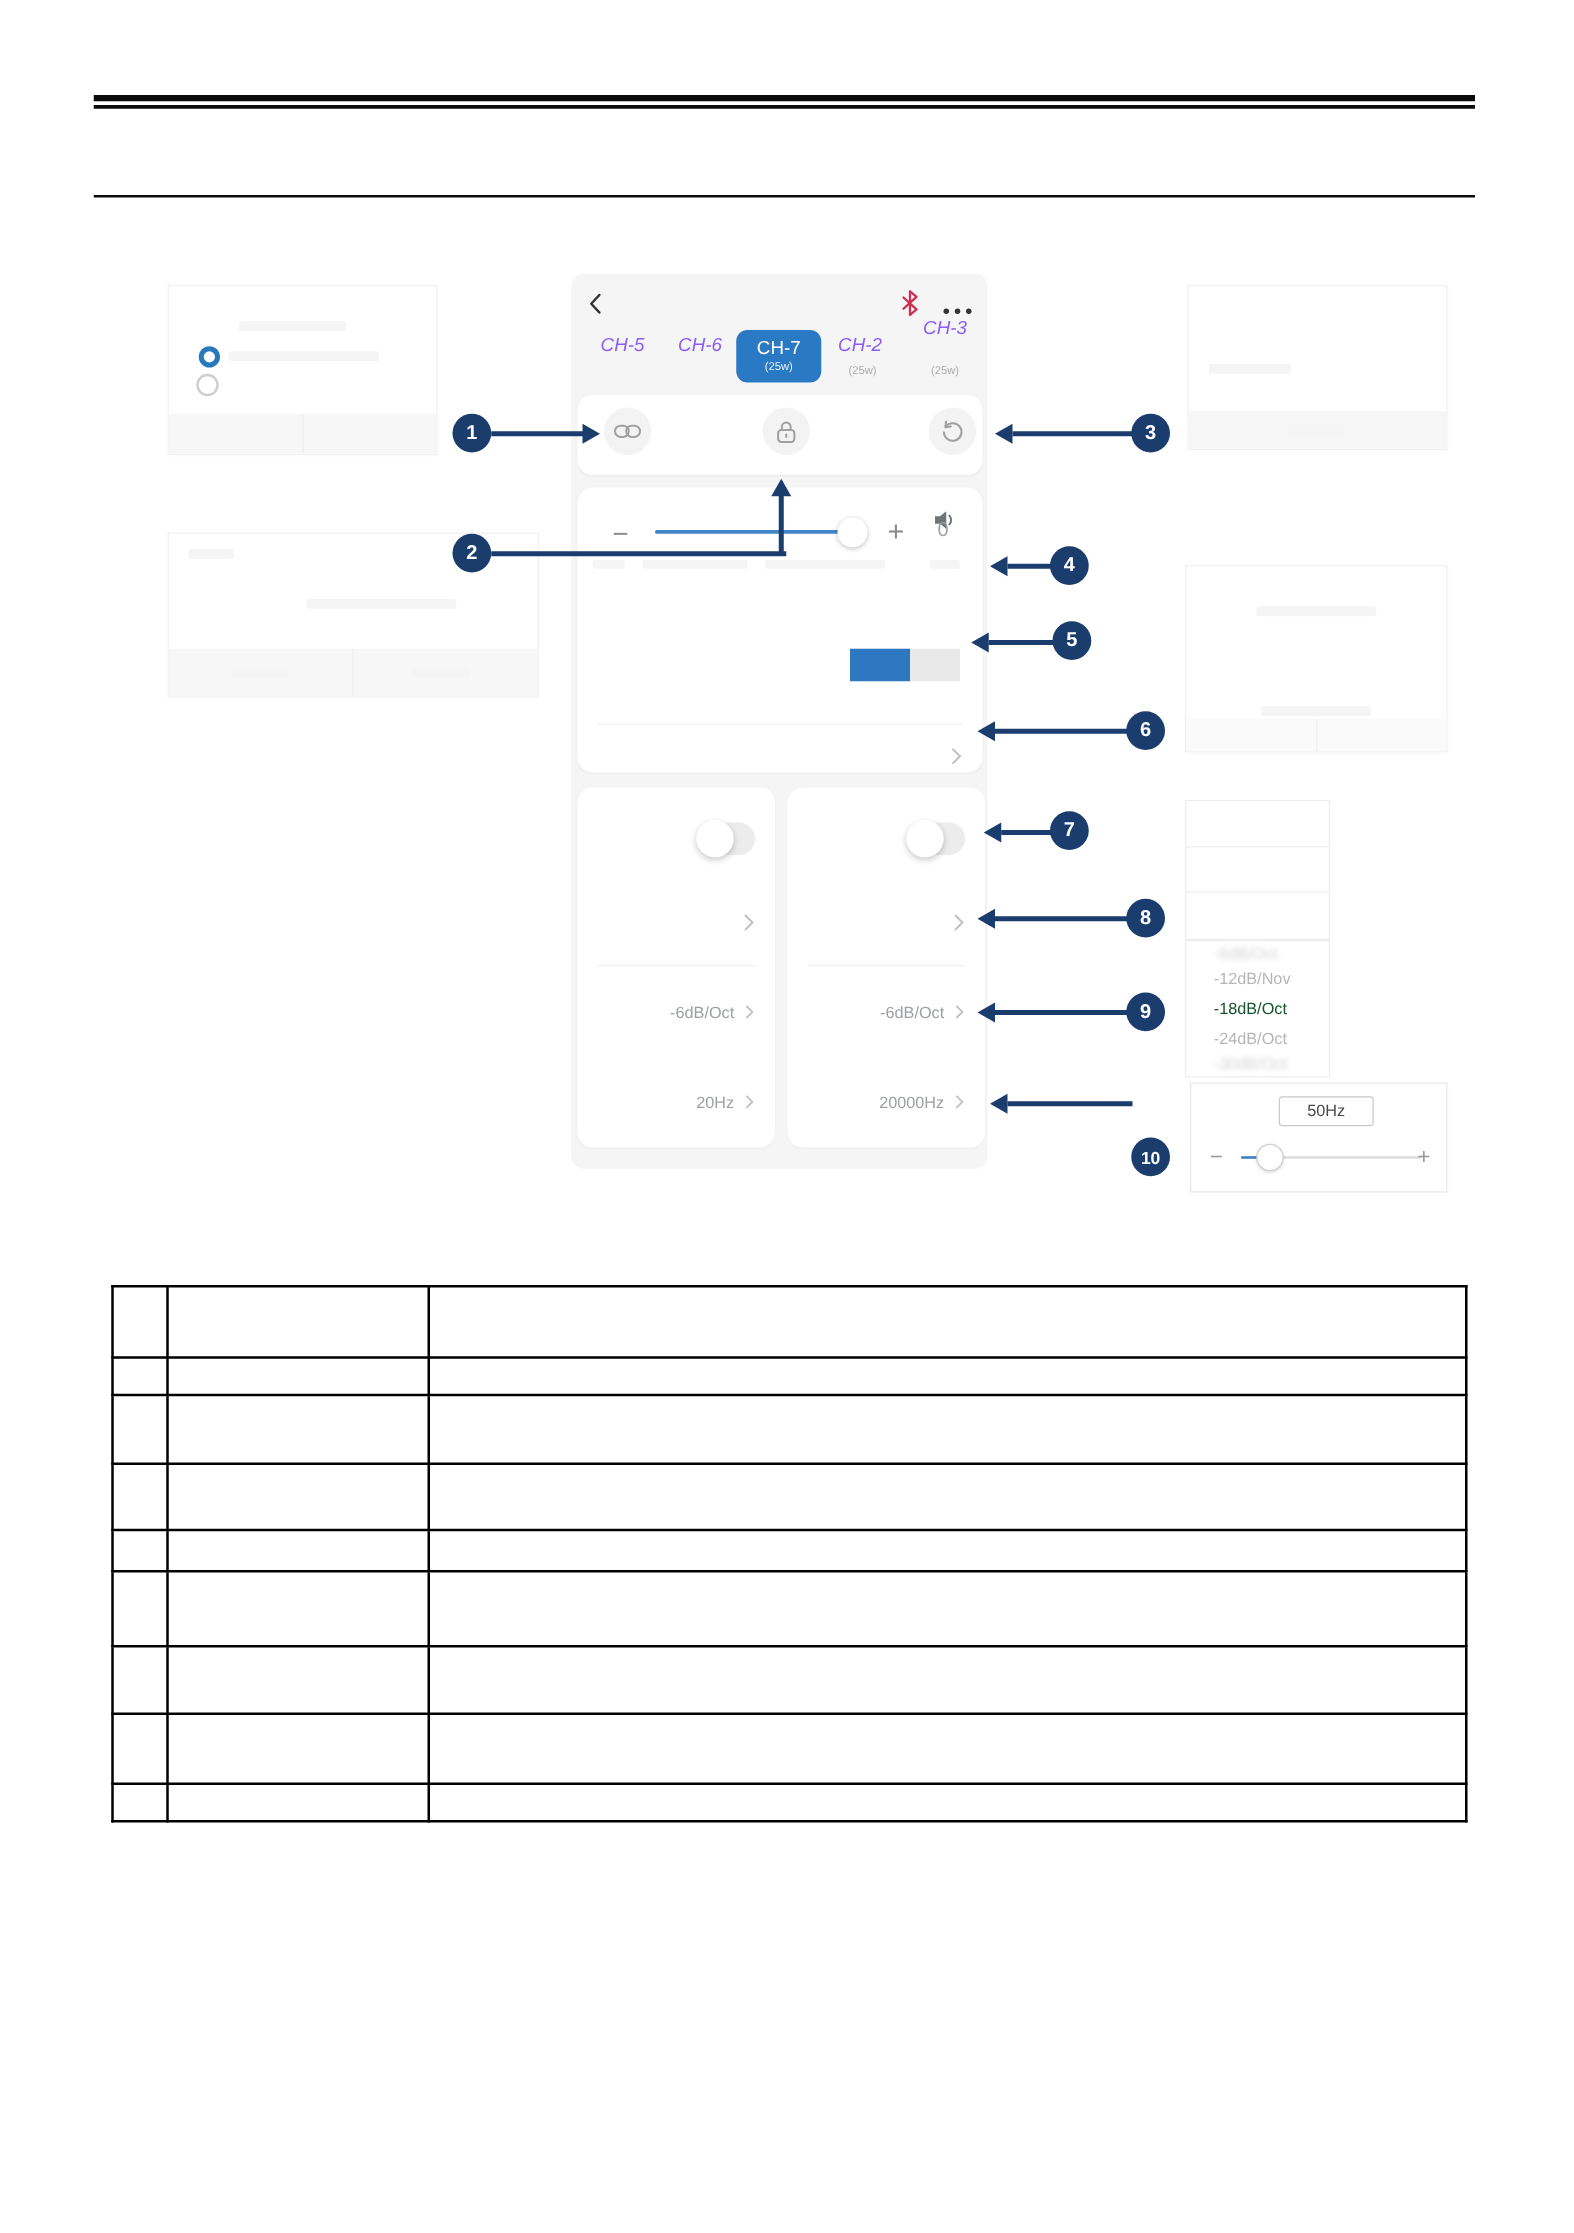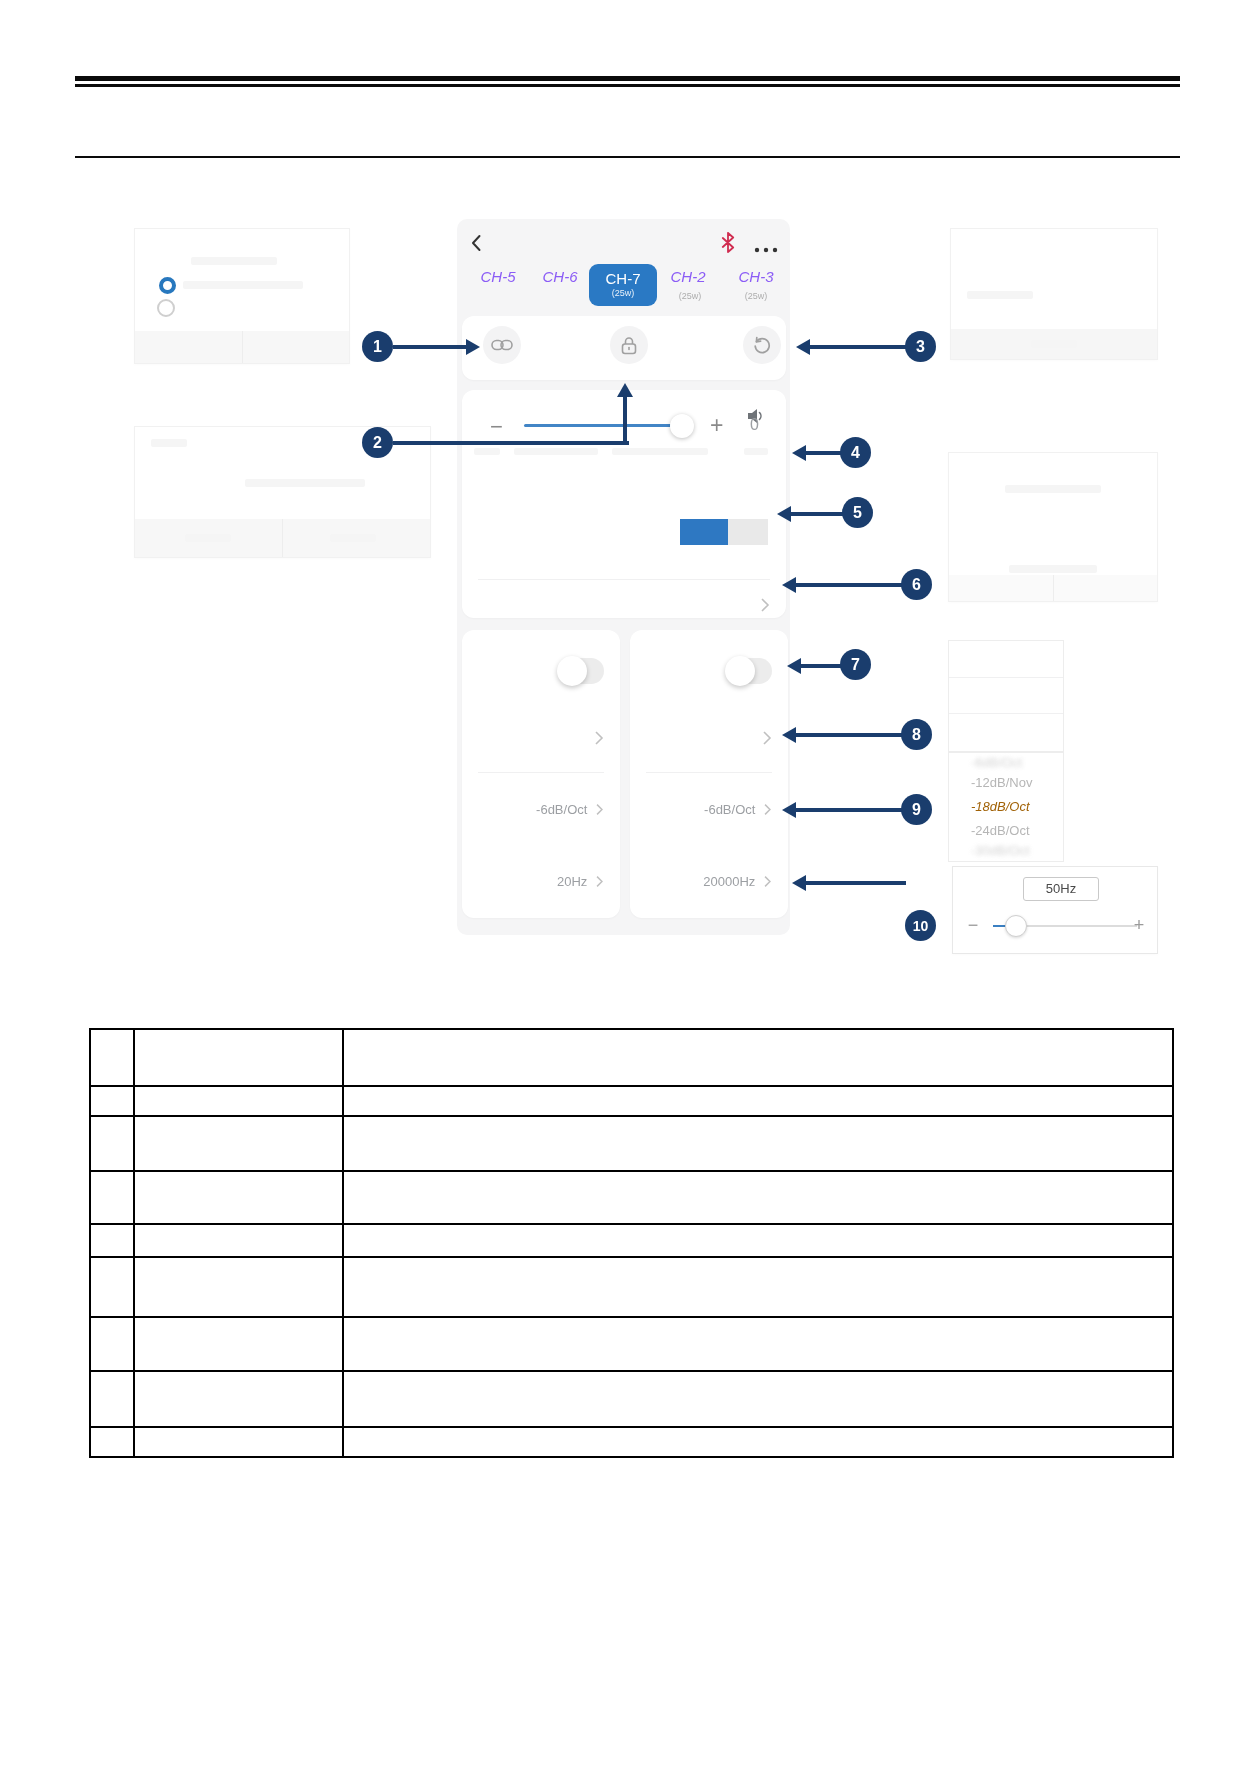--- a/index.html
+++ b/index.html
@@ -32,21 +32,21 @@
   .ahead-r{position:absolute;width:0;height:0;border-top:8px solid transparent;border-bottom:8px solid transparent;border-left:14px solid #1a3d6d;}
   .ahead-u{position:absolute;width:0;height:0;border-left:8px solid transparent;border-right:8px solid transparent;border-bottom:14px solid #1a3d6d;}
 
   
   .dialog{position:absolute;background:#fff;border:1px solid #f1f1f1;box-shadow:0 1px 3px rgba(0,0,0,0.02);}
   .dialog-footer{position:absolute;left:0;right:0;bottom:0;background:#f7f7f7;}
   .vdiv{position:absolute;width:1px;background:#ededed;}
   .list-box{position:absolute;background:#fff;border:1px solid #ededed;}
   .opt{position:absolute;left:0;width:100%;font-size:13px;padding-left:22px;box-sizing:border-box;}
   .opt-gray{color:#b6b6b6;}
-  .opt-dark{color:#a16207;font-style:italic;}
+  .opt-dark{color:#14532d;}
   .ghost{color:#c9c9c9;filter:blur(2px);opacity:.8;}
 
   
   .freq-box{position:absolute;border:1px solid #c9c9c9;border-radius:3px;background:#fff;color:#4a4a4a;font-size:13px;text-align:center;}
 
   
   table.doc{position:absolute;left:89px;top:1028px;border-collapse:collapse;table-layout:fixed;}
   table.doc td{border:2px solid #000;padding:0;}
 
   .radio-on{position:absolute;width:9px;height:9px;border:4px solid #2878be;border-radius:50%;background:#fff;}
@@ -139,21 +139,21 @@
     </div>
 
     <div class="tab-label" style="left:18px;top:49px;width:46px;">CH-5</div>
     <div class="tab-label" style="left:80px;top:49px;width:46px;">CH-6</div>
     <div class="tab-pill" style="left:132px;top:45px;width:68px;height:42px;">
       <div class="tp-label">CH-7</div>
       <div class="tp-sub">(25w)</div>
     </div>
     <div class="tab-label" style="left:208px;top:49px;width:46px;">CH-2</div>
     <div class="tab-sub" style="left:210px;top:72px;width:46px;">(25w)</div>
-    <div class="tab-label" style="left:276px;top:49px;width:46px;">CH-3</div>
+    <div class="tab-label" style="left:276px;top:35px;width:46px;">CH-3</div>
     <div class="tab-sub" style="left:276px;top:72px;width:46px;">(25w)</div>
 
     <div class="card" style="left:5px;top:97px;width:324px;height:64px;">
       <div class="circle-btn" style="left:21px;top:10px;">
         <svg width="22" height="12" viewBox="0 0 22 12">
             <rect x="1" y="1.5" width="11" height="9" rx="4.5" fill="none" stroke="#a0a0a0" stroke-width="1.6"></rect>
             <rect x="10" y="1.5" width="11" height="9" rx="4.5" fill="none" stroke="#a0a0a0" stroke-width="1.6"></rect>
           </svg>
       </div>
       <div class="circle-btn" style="left:148px;top:10px;">

